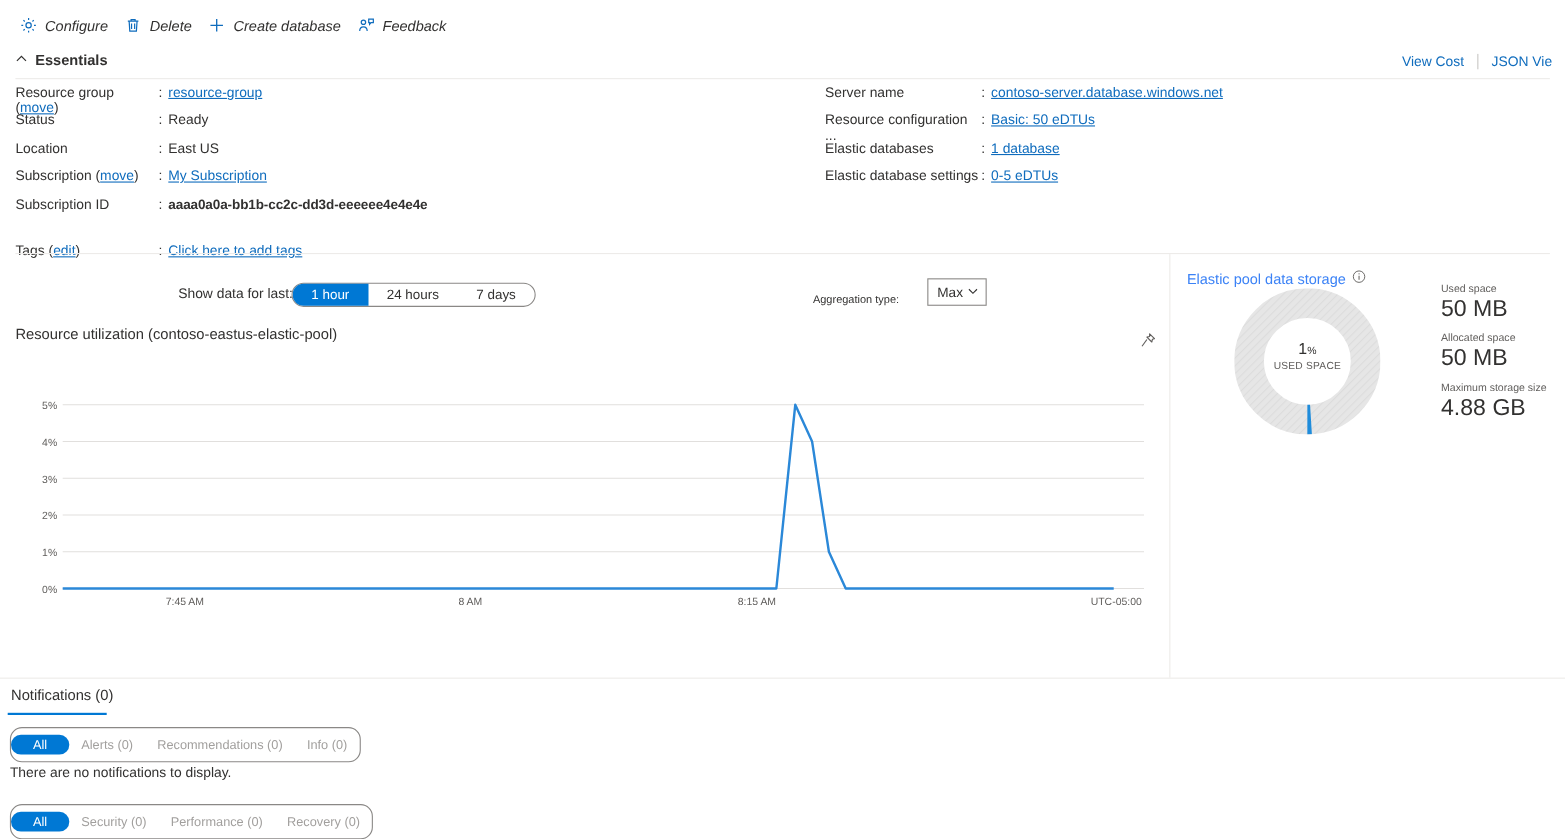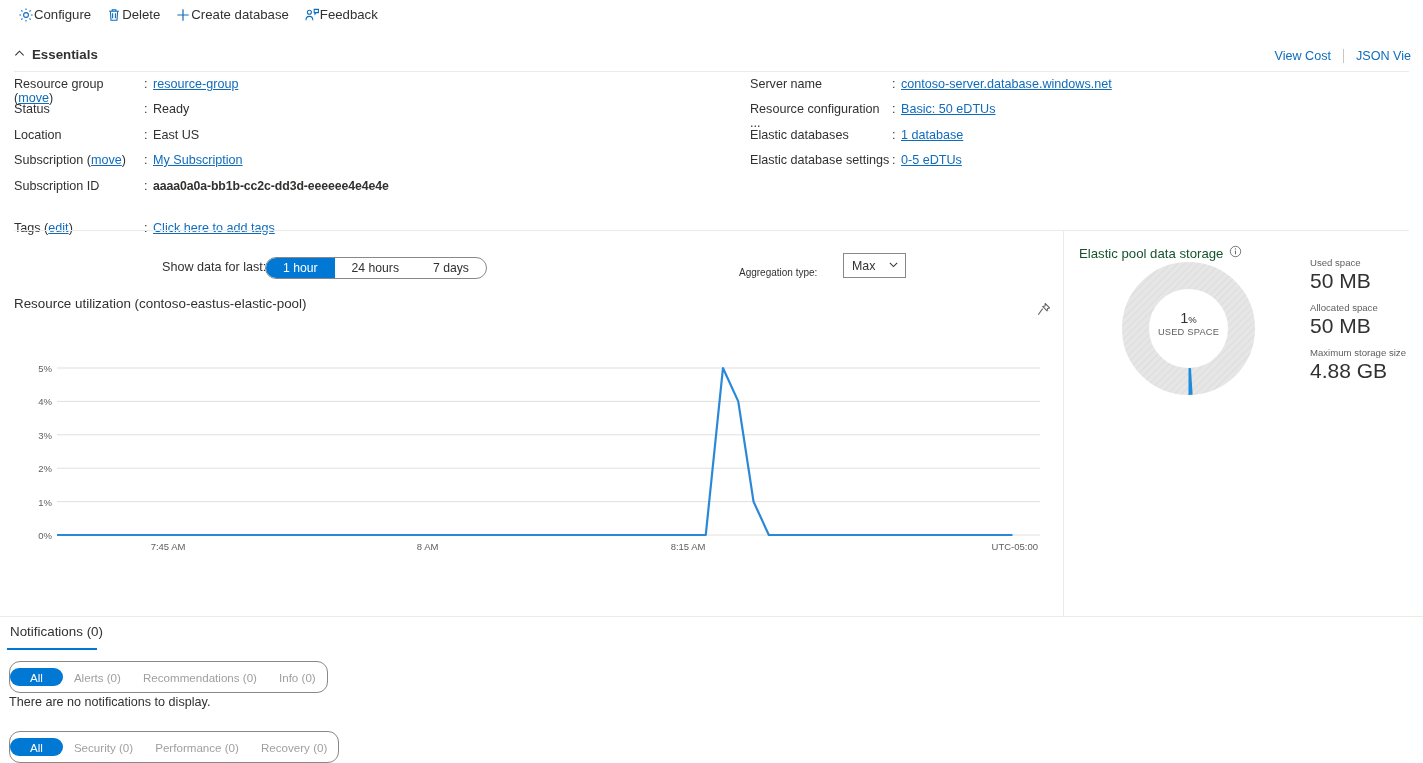--- a/index.html
+++ b/index.html
@@ -12,24 +12,25 @@
     overflow: hidden;
   }
   .page { position: relative; width: 1423px; height: 763px; }
 
   
   .cmdbar {
     position: absolute; left: 0; top: 0; width: 1423px; height: 46px;
     display: flex; align-items: center; padding-left: 14px; gap: 0;
   }
   .cmd {
-    display: flex; 
+    display: flex; align-items: center; gap: 7px;
     height: 32px; padding: 0 11px 0 4px;
     font-size: 13.2px; color: #323130; cursor: pointer;
     white-space: nowrap;
+    font-style: italic;
   }
   .cmd svg { display: block; }
 
   
   .ess-header {
     position: absolute; left: 14px; top: 47px;
     display: flex; align-items: center; gap: 7px;
     font-size: 13.3px; font-weight: 600; color: #323130; cursor: pointer;
   }
   .ess-divider {
@@ -86,21 +87,21 @@
     border-radius: 3px; white-space: nowrap;
   }
   .pill.active { background: #0078d4; color: #ffffff; font-weight: 400; }
 
   .ctl-agg {
     position: absolute; left: 739px; top: 267px;
     font-size: 10px; color: #323130;
   }
   .select {
     position: absolute; left: 843px; top: 253px;
-    width: 63px; height: 25px;
+    width: 54px; height: 25px;
     border: 1px solid #8a8886; background: #fff;
     display: flex; align-items: center; justify-content: space-between;
     padding: 0 6px 0 8px; font-size: 12.4px; color: #323130; cursor: pointer;
   }
 
   
   .chart-title {
     position: absolute; left: 14px; top: 296px;
     font-size: 13.4px; color: #323130;
   }
@@ -119,21 +120,21 @@
   .legend-bar {
     position: absolute; left: 0; top: 2px; width: 3px; height: 44px; background: #0f6cbd;
   }
   .legend-txt { margin-left: 11px; font-size: 9.6px; color: #605e5c; line-height: 11.6px; }
   .legend-val { margin-left: 11px; margin-top: 2px; font-size: 16px; color: #323130; }
   .legend-val .unit { font-size: 9.5px; color: #605e5c; margin-left: 2px; }
 
   
   .sp-title {
     position: absolute; left: 1079px; top: 245px;
-    font-size: 13.2px; color: #14532d;
+    font-size: 13.2px; color: #3b82f6;
     display: flex; align-items: center; gap: 6px;
   }
   .donut { position: absolute; left: 1122px; top: 262px; width: 133px; height: 133px; }
   .sp-center {
     position: absolute; left: 1122px; top: 310px; width: 133px;
     text-align: center; pointer-events: none;
   }
   .sp-center .big { font-size: 14.5px; color: #323130; }
   .sp-center .big .pc { font-size: 9.5px; }
   .sp-center .sub { font-size: 9.3px; color: #605e5c; margin-top: 1px; letter-spacing: 0.2px; }

